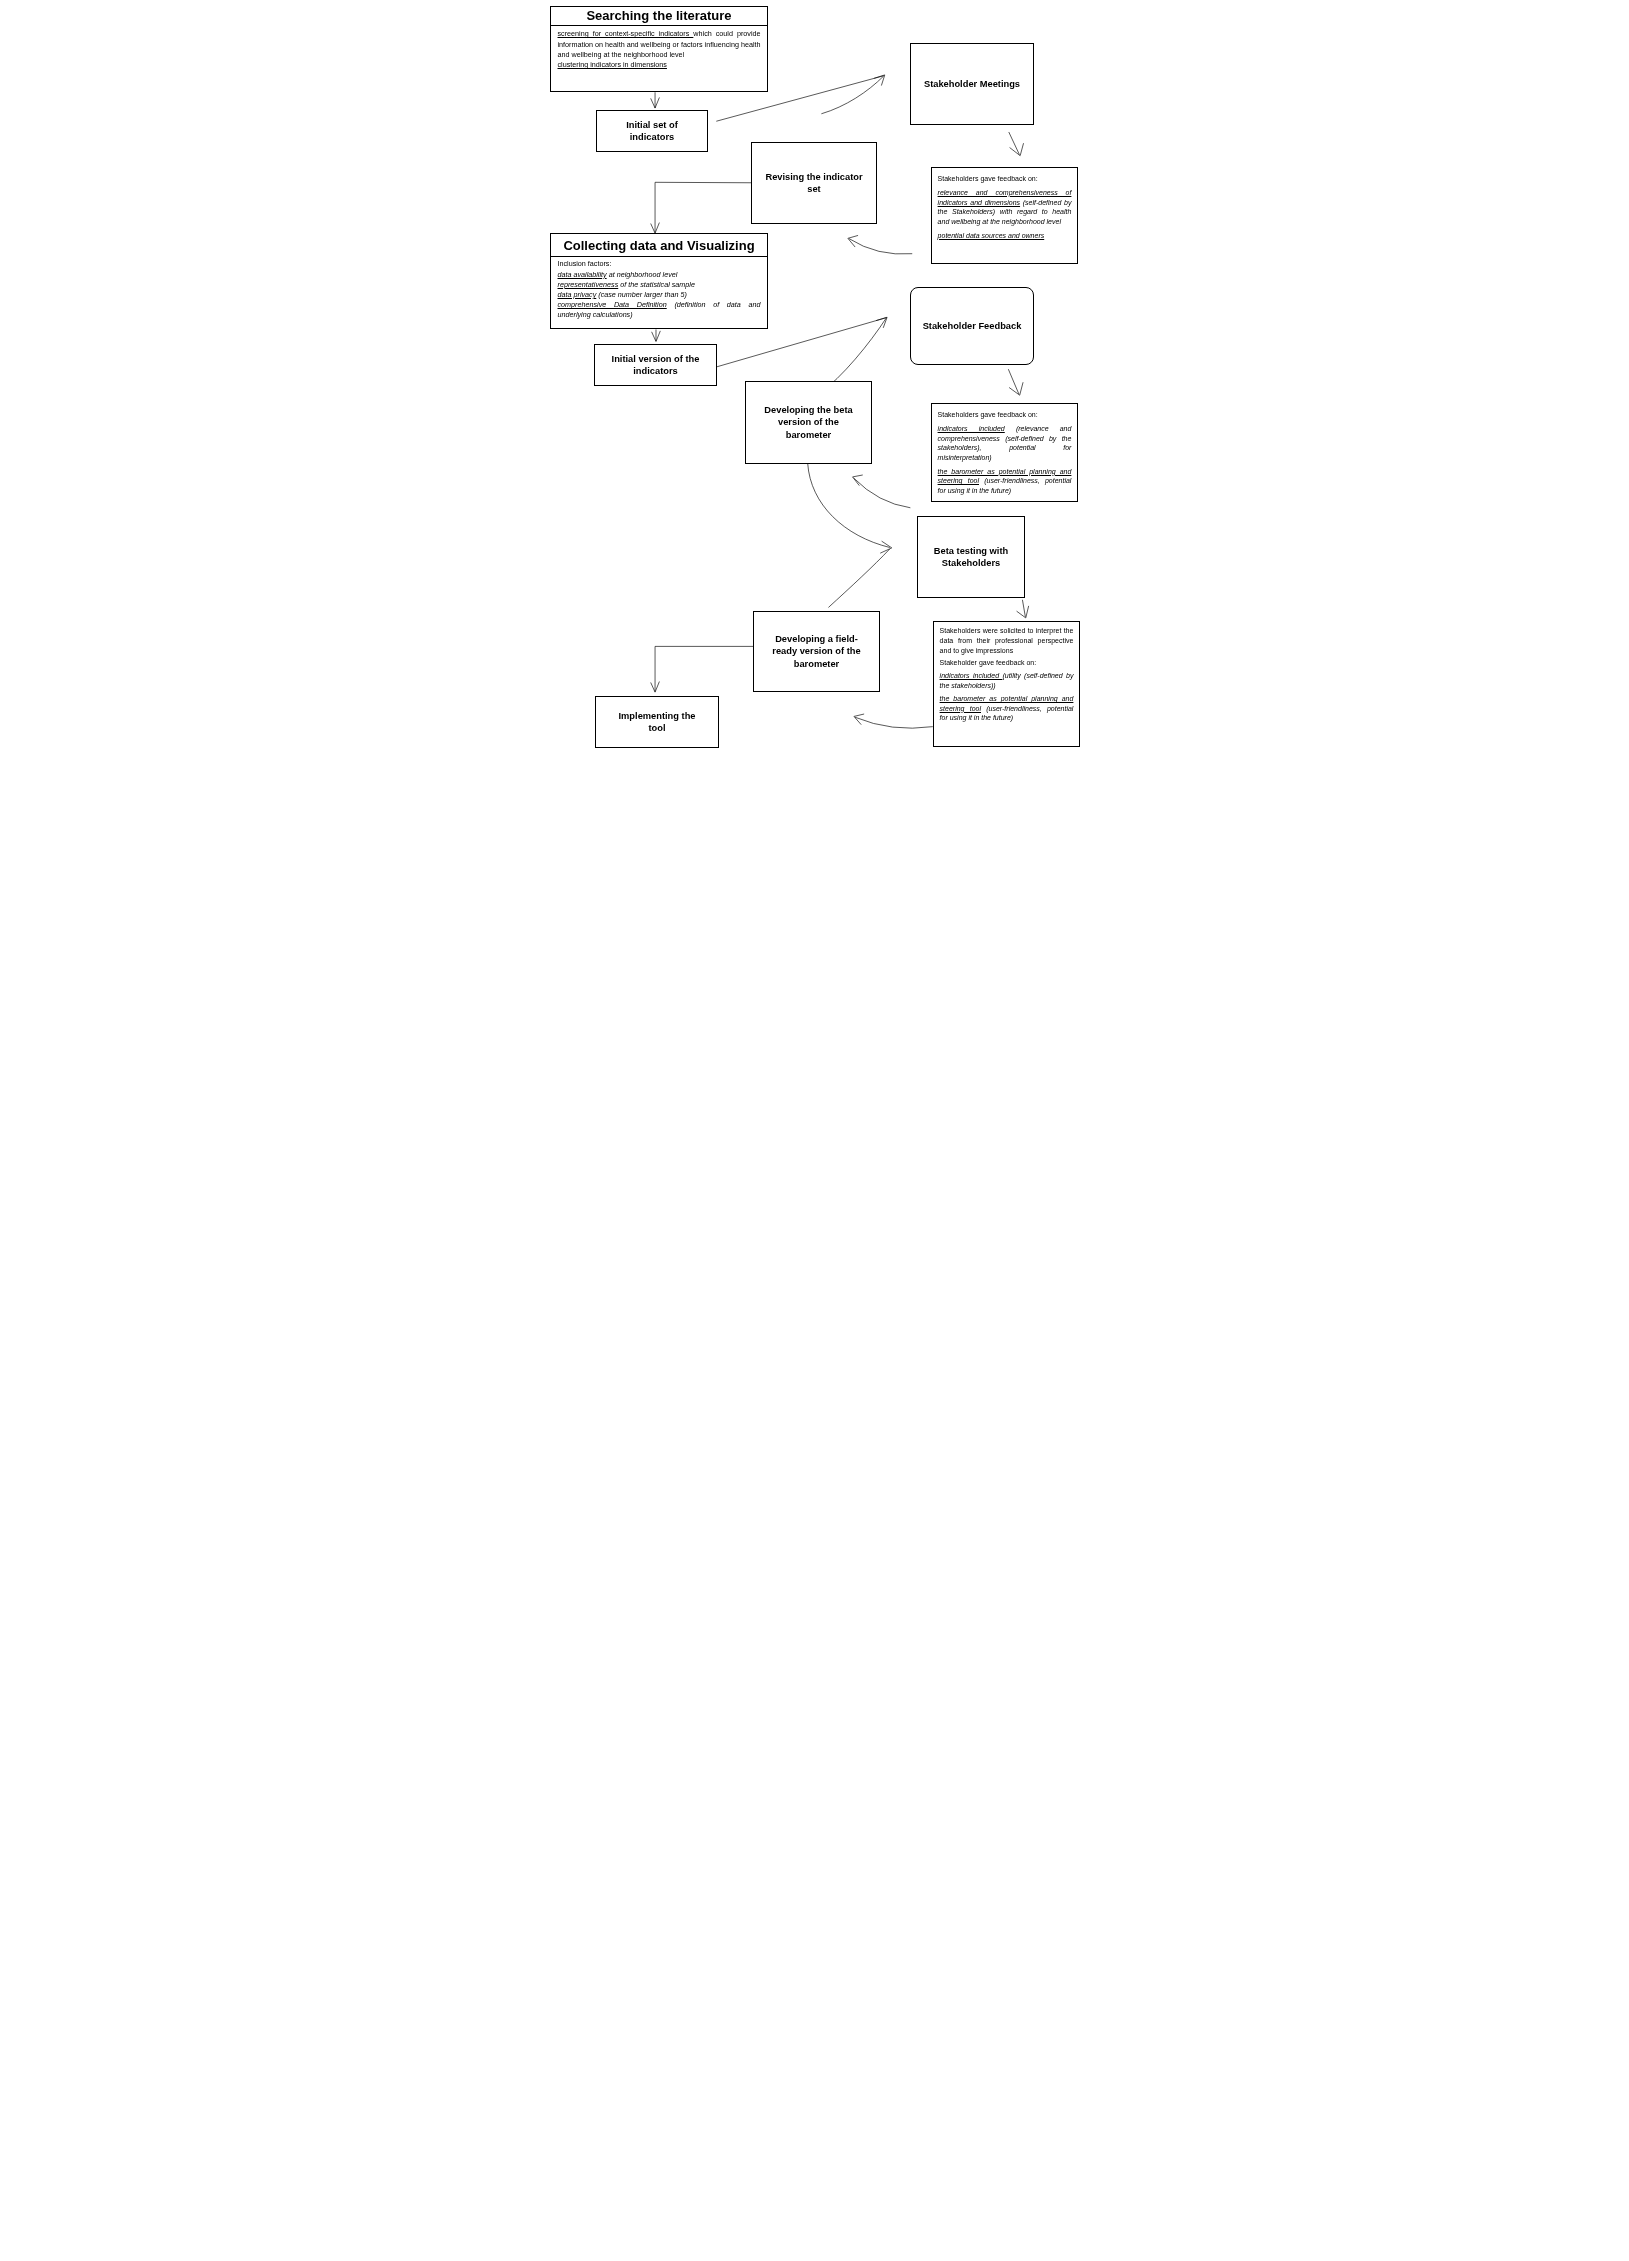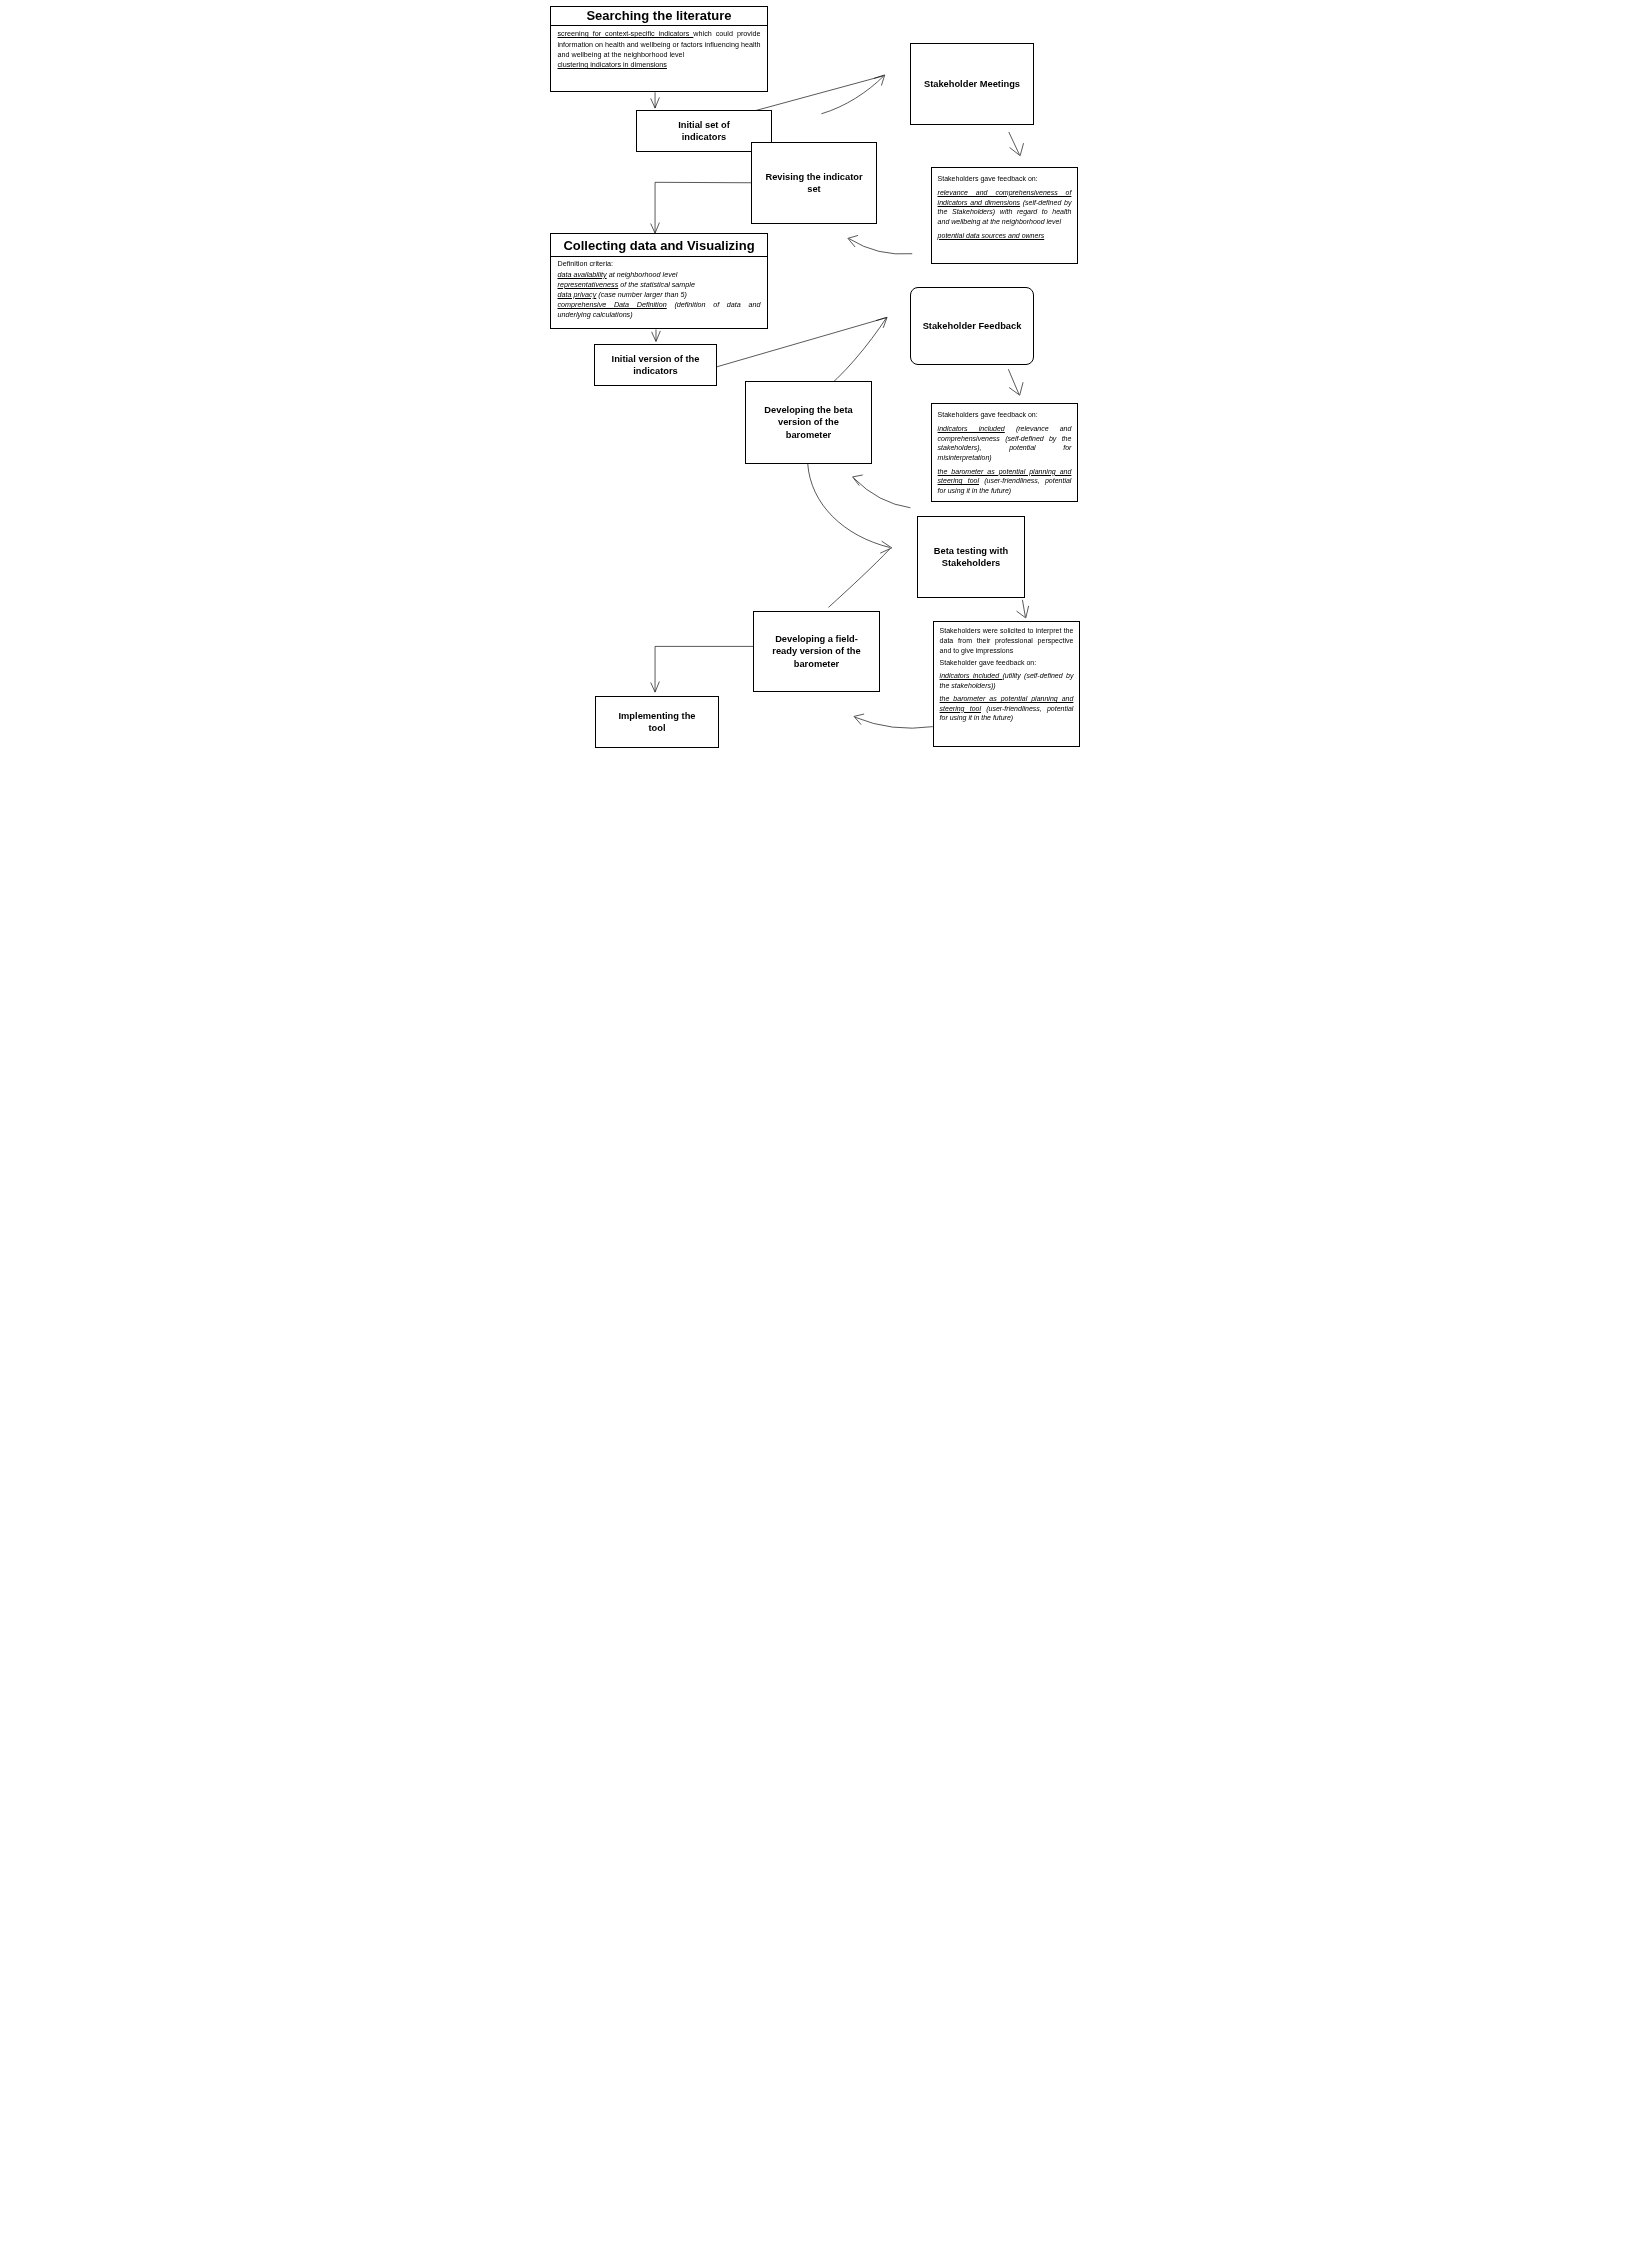--- a/index.html
+++ b/index.html
@@ -117,21 +117,21 @@
   <div class="box" style="left:7px;top:5.6px;width:218px;height:86px;">
     <div class="split-title" style="height:19.6px;">
       <span>Searching the literature</span>
     </div>
     <div class="split-body">
       <span class="u">screening for context-specific indicators </span><span>which could provide information on health and wellbeing or factors influencing health and wellbeing at the neighborhood level</span><br>
       <span class="u">clustering indicators in dimensions</span>
     </div>
   </div>
 
-  <div class="box stage" style="left:53px;top:110px;width:136px;height:42px;margin-left:40px;">
+  <div class="box stage" style="left:53px;top:110px;width:112px;height:42px;">
     <span class="stage-title">Initial set of
 indicators</span>
   </div>
 
   <div class="box stage" style="left:367px;top:43px;width:124px;height:82px;">
     <span class="stage-title">Stakeholder Meetings</span>
   </div>
 
   <div class="box stage" style="left:208px;top:142px;width:126px;height:82px;">
     <span class="stage-title">Revising the indicator
@@ -142,21 +142,21 @@
     <p class="para"><span>Stakeholders gave feedback on:</span></p>
     <p class="para it"><span class="u">relevance and comprehensiveness of indicators and dimensions</span><span> (self-defined by the Stakeholders) with regard to health and wellbeing at the neighborhood level</span></p>
     <p class="para it"><span class="u">potential data sources and owners</span></p>
   </div>
 
   <div class="box" style="left:7px;top:233px;width:218px;height:96px;">
     <div class="split-title" style="height:23px;">
       <span>Collecting data and Visualizing</span>
     </div>
     <div class="split-body" style="padding-top:2.3px;">
-      <span>Definition criteria:</span><br>
+      <span>Inclusion factors:</span><br>
       <span class="it"><span class="u">data availability</span><span> at neighborhood level</span></span><br>
       <span class="it"><span class="u">representativeness</span><span> of the statistical sample</span></span><br>
       <span class="it"><span class="u">data privacy</span><span> (case number larger than 5)</span></span><br>
       <span class="it"><span class="u">comprehensive Data Definition</span><span> (definition of data and underlying calculations)</span></span>
     </div>
   </div>
 
   <div class="box stage" style="left:51px;top:344px;width:123px;height:42px;">
     <span class="stage-title">Initial version of the
 indicators</span>

